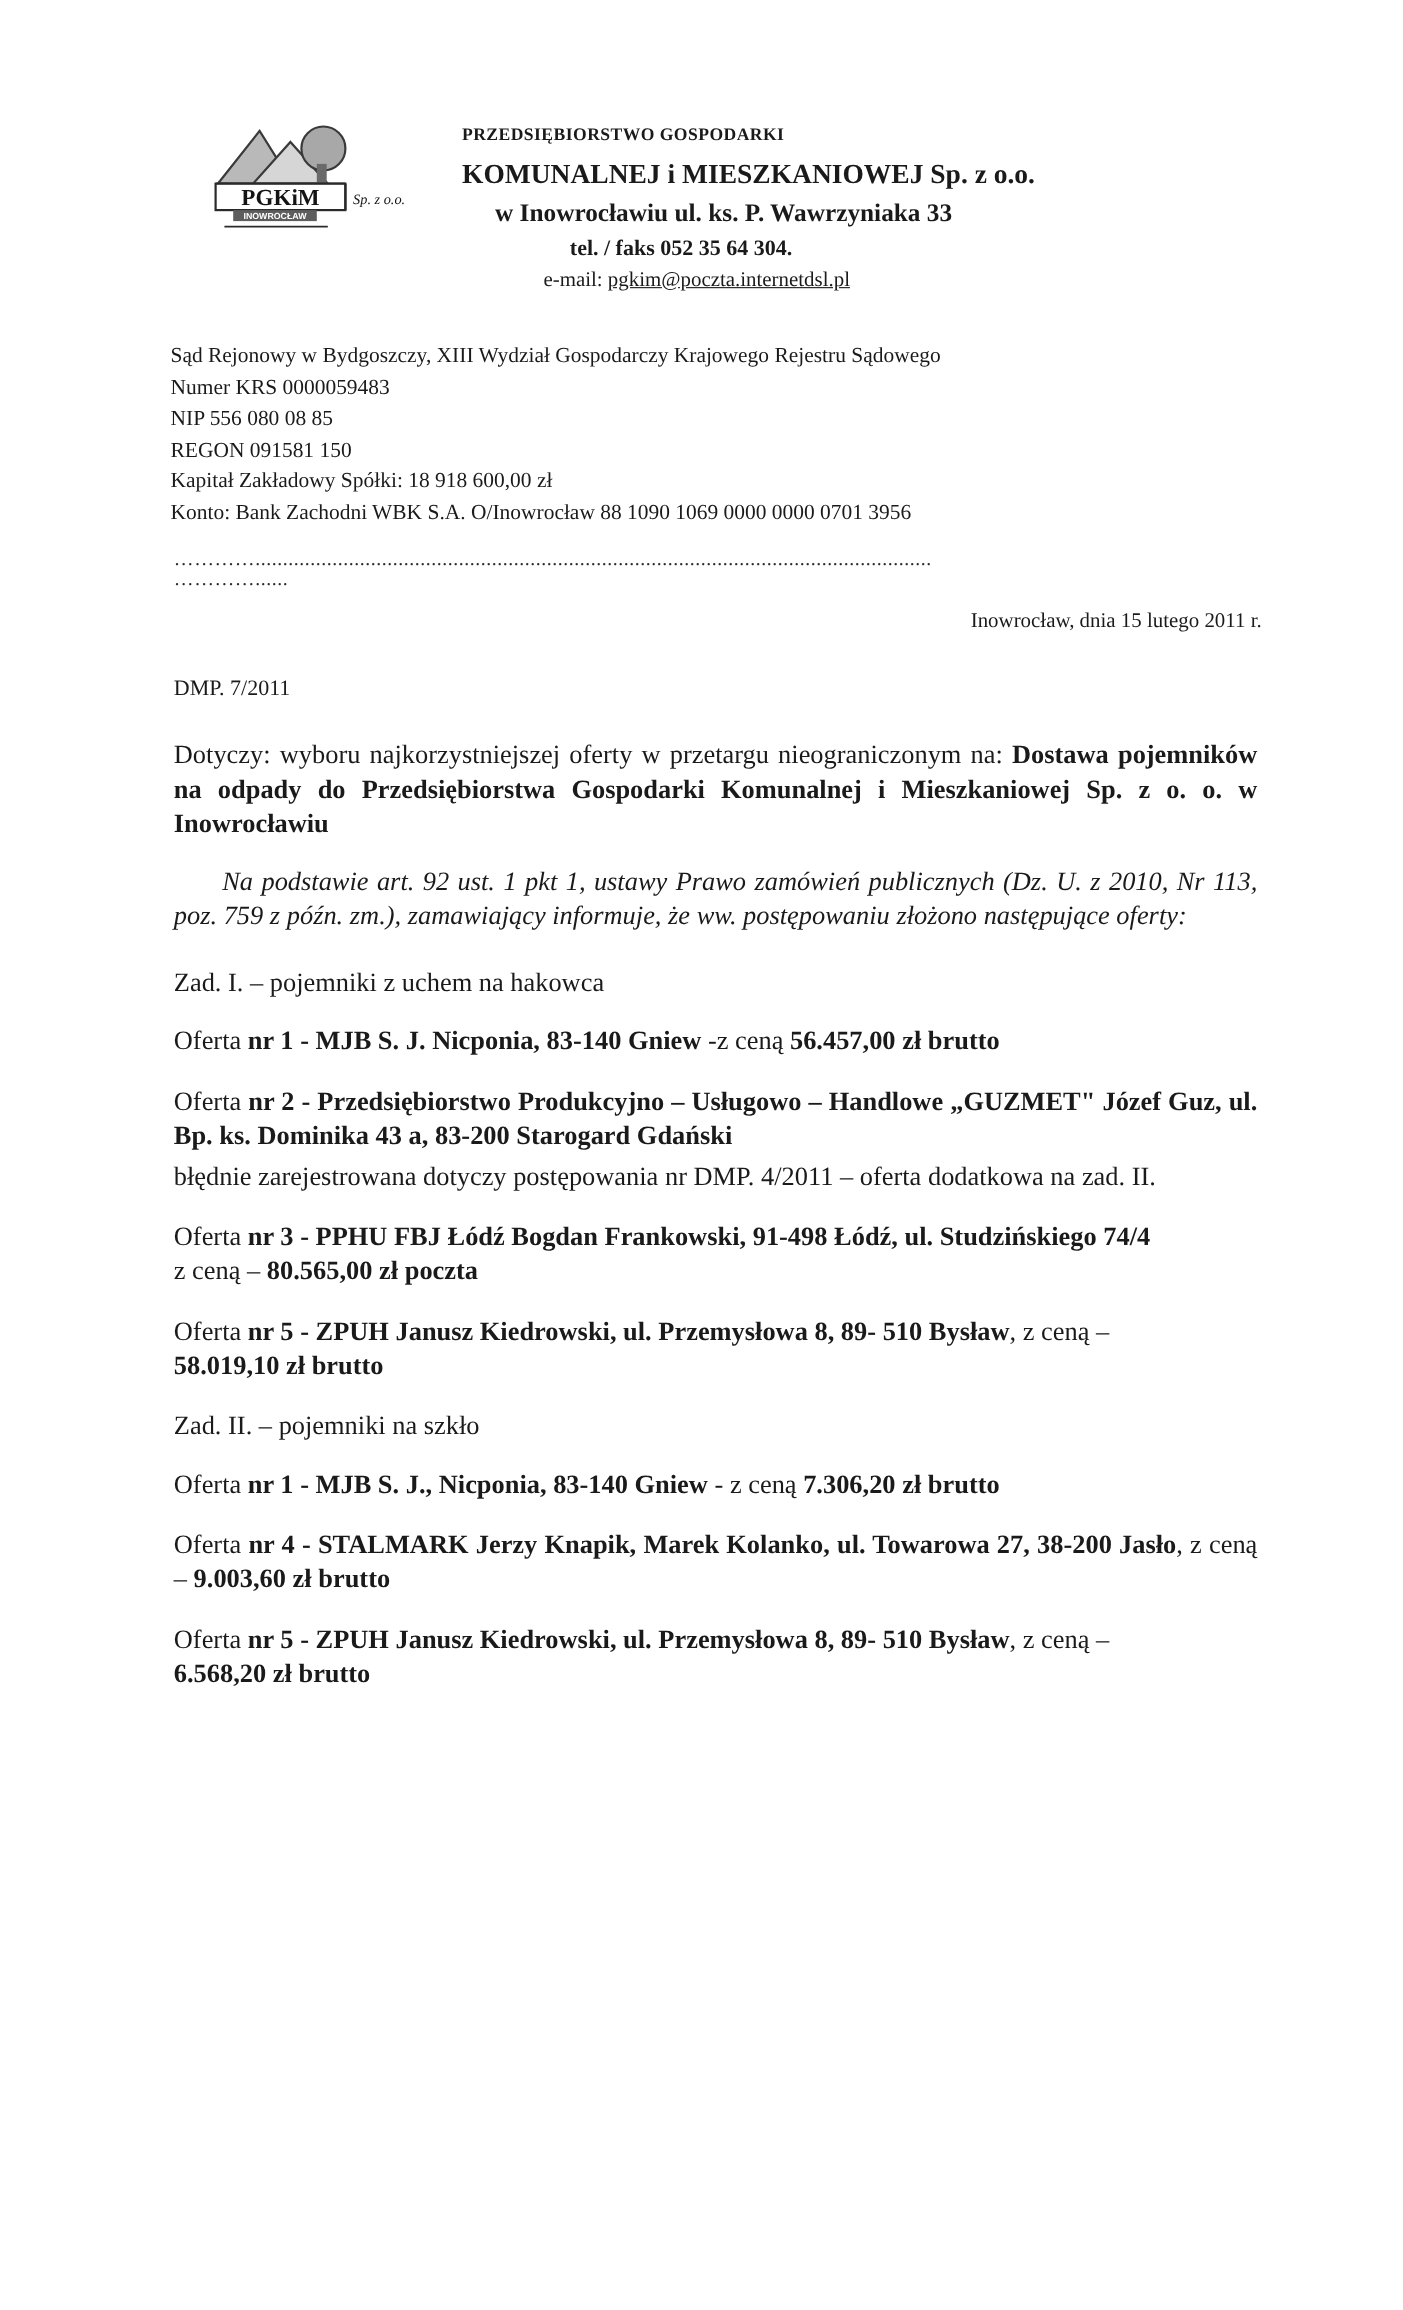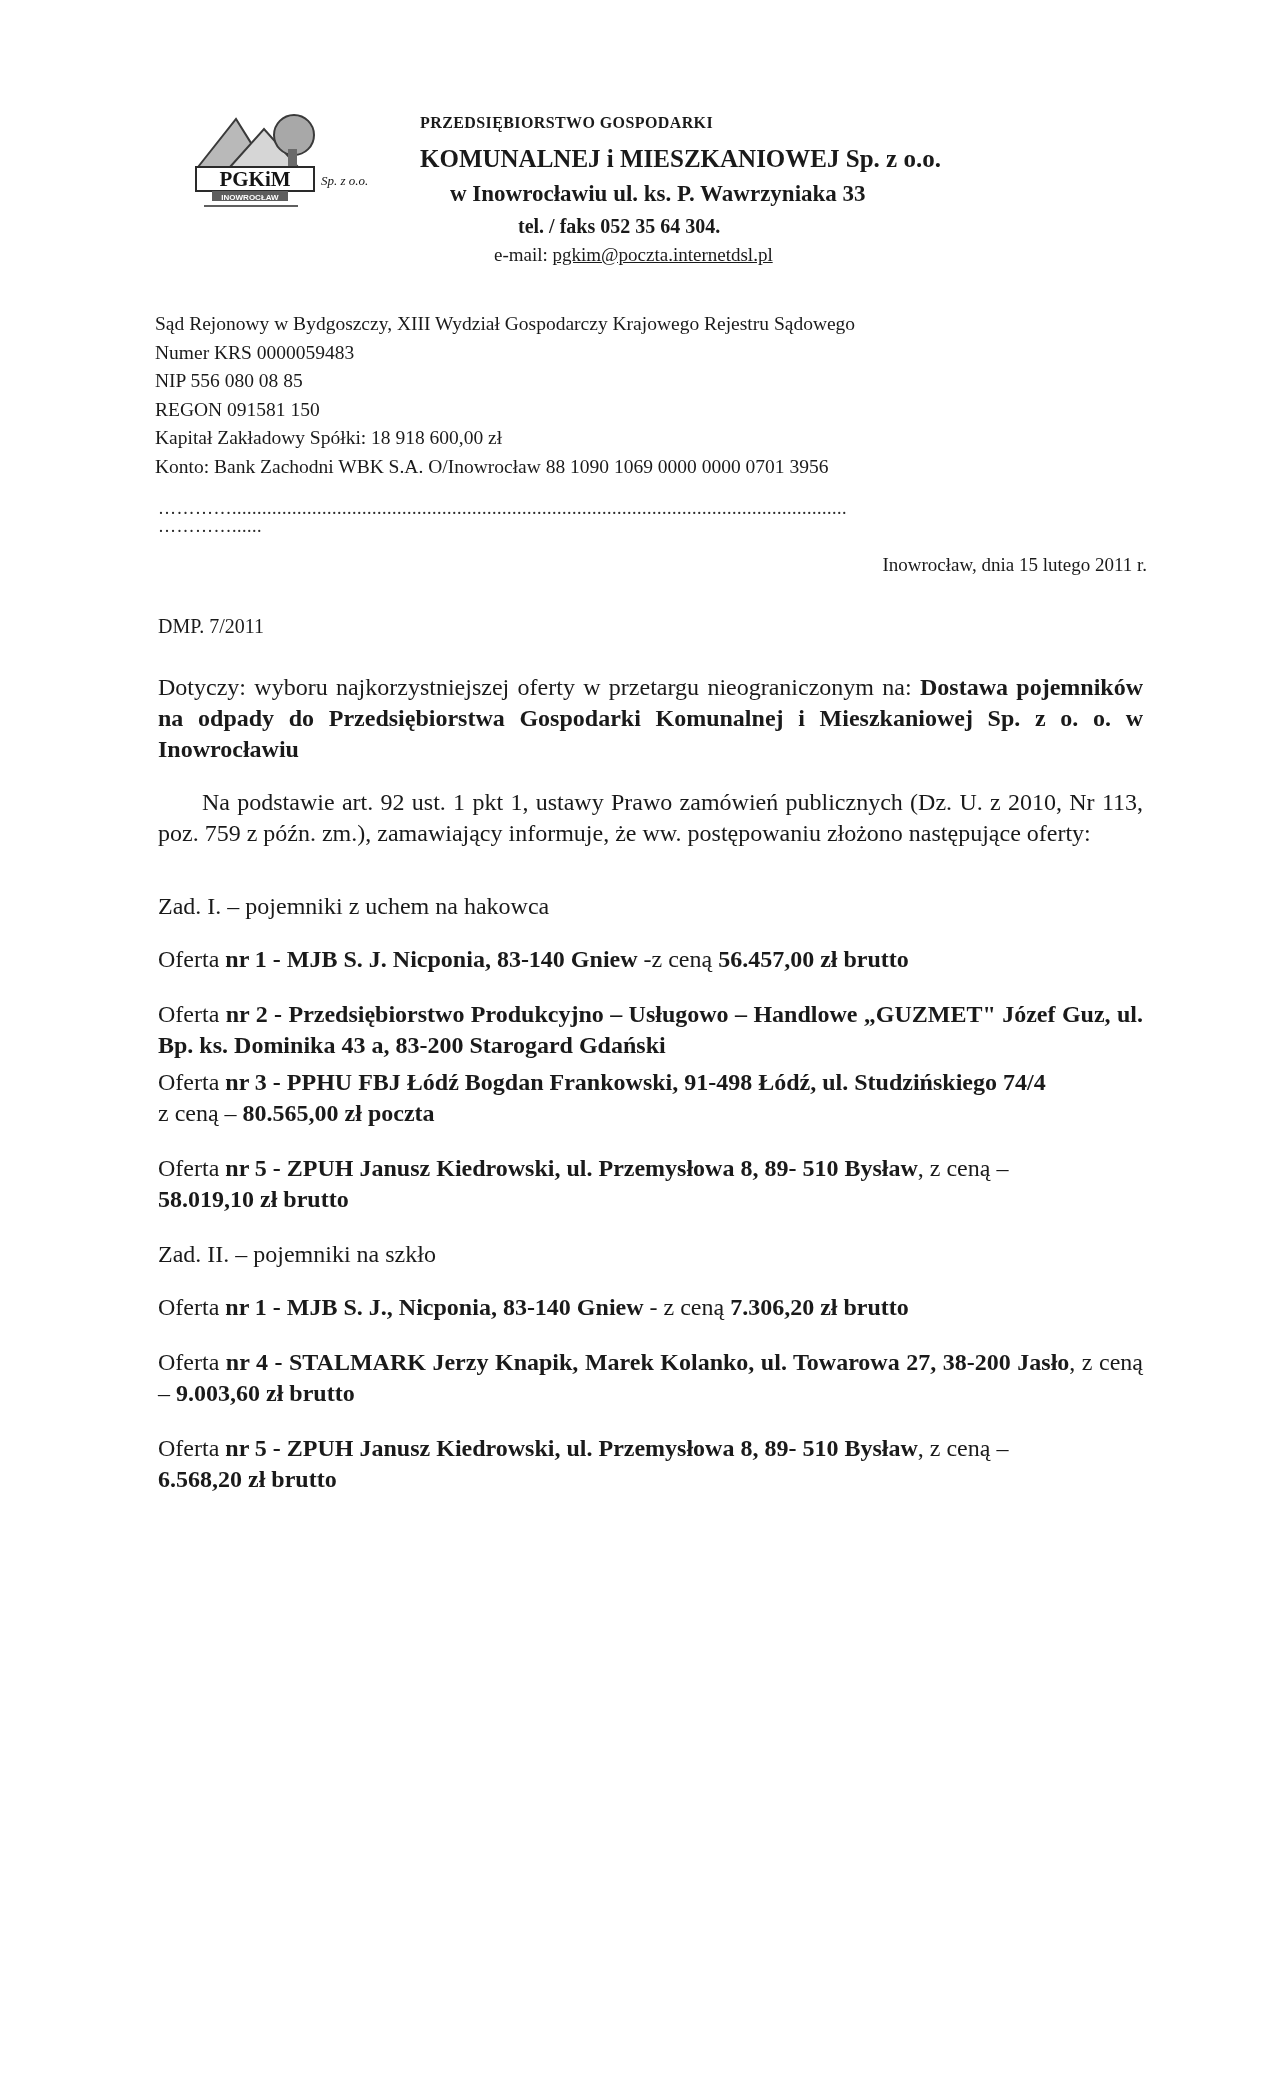--- a/index.html
+++ b/index.html
@@ -145,21 +145,21 @@
     font-size: 24px;
     line-height: 31px;
     text-align: justify;
   }
   .para {
     margin: 0 0 18px 0;
   }
   .b { font-weight: bold; }
   .indent { text-indent: 44px; }
   .gap-md { margin-bottom: 22px; }
-  .gap-lg { margin-bottom: 42px; }
+  .gap-lg { margin-bottom: 30px; font-style: italic; }
 
   .zad-head {
     font-weight: normal;
     margin: 0 0 22px 0;
   }
   .offer {
     margin: 0 0 24px 0;
   }
   .offer.tight {
     margin-bottom: 6px;
@@ -220,20 +220,21 @@
 
     <p class="para gap-md"><span>Dotyczy: wyboru najkorzystniejszej oferty w przetargu nieograniczonym na: </span><span class="b">Dostawa pojemników na odpady do Przedsiębiorstwa Gospodarki Komunalnej i Mieszkaniowej Sp. z o. o. w Inowrocławiu</span></p>
 
     <p class="para indent gap-lg">Na podstawie art. 92 ust. 1 pkt 1, ustawy Prawo zamówień publicznych (Dz. U. z 2010, Nr 113, poz. 759 z późn. zm.), zamawiający informuje, że ww. postępowaniu złożono następujące oferty:</p>
 
     <p class="zad-head">Zad. I. – pojemniki z uchem na hakowca</p>
 
     <p class="offer"><span>Oferta </span><span class="b">nr 1 - MJB S. J. Nicponia, 83-140 Gniew </span><span>-z ceną </span><span class="b">56.457,00 zł brutto</span></p>
 
     <p class="offer tight"><span>Oferta </span><span class="b">nr 2 - Przedsiębiorstwo Produkcyjno – Usługowo – Handlowe „GUZMET" Józef Guz, ul. Bp. ks. Dominika 43 a, 83-200 Starogard Gdański</span></p>
+    <p class="offer">błędnie zarejestrowana dotyczy postępowania nr DMP. 4/2011 – oferta dodatkowa na zad. II.</p>
 
     <p class="offer"><span>Oferta </span><span class="b">nr 3 - PPHU FBJ Łódź Bogdan Frankowski, 91-498 Łódź, ul. Studzińskiego 74/4</span><br><span>z ceną – </span><span class="b">80.565,00 zł poczta</span></p>
 
     <p class="offer"><span>Oferta </span><span class="b">nr 5 - ZPUH Janusz Kiedrowski, ul. Przemysłowa 8, 89- 510 Bysław</span><span>, z ceną – </span><br><span class="b">58.019,10 zł brutto</span></p>
 
     <p class="zad-head">Zad. II. – pojemniki na szkło</p>
 
     <p class="offer"><span>Oferta </span><span class="b">nr 1 - MJB S. J., Nicponia, 83-140 Gniew </span><span> - z ceną </span><span class="b">7.306,20 zł brutto</span></p>
 
     <p class="offer"><span>Oferta </span><span class="b">nr 4 - STALMARK Jerzy Knapik, Marek Kolanko, ul. Towarowa 27, 38-200 Jasło</span><span>, z ceną – </span><span class="b">9.003,60 zł brutto</span></p>

